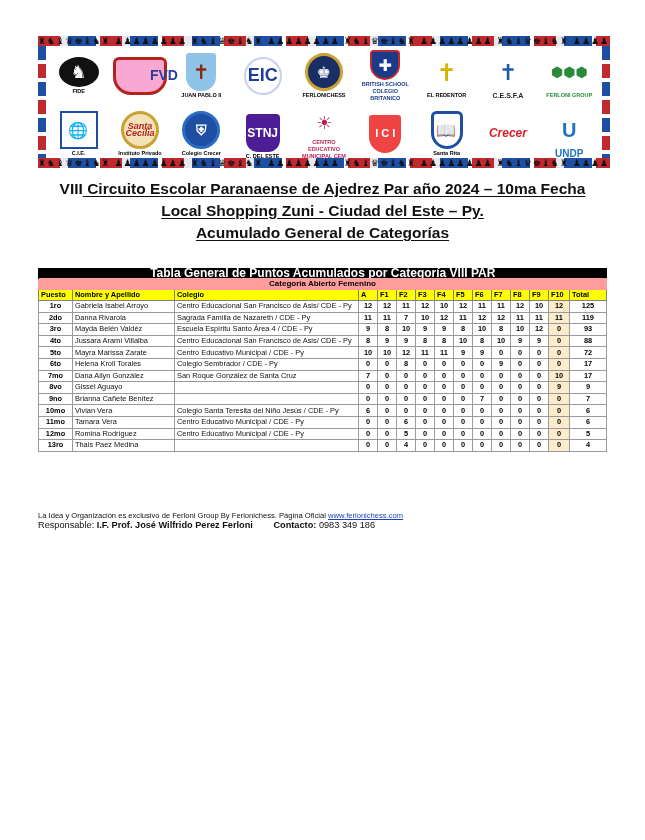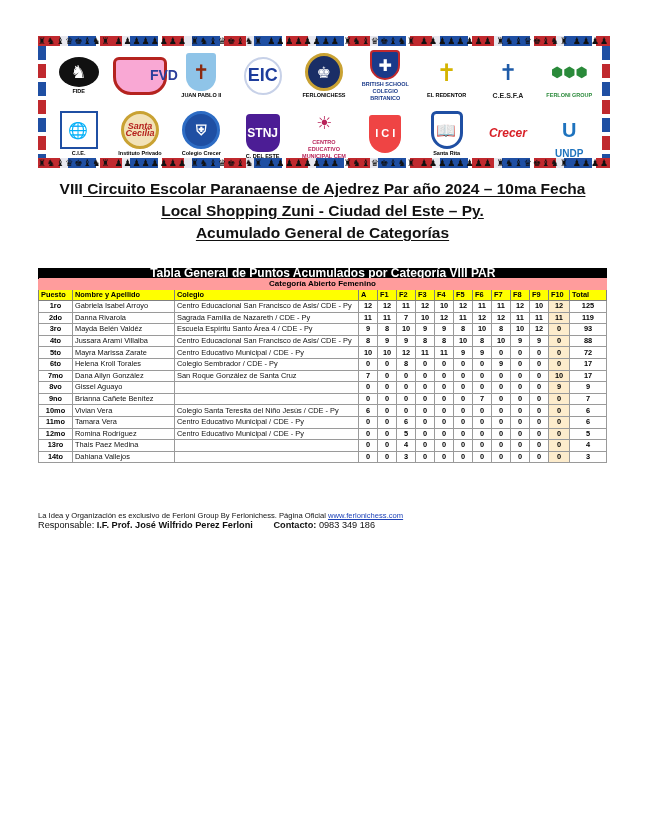--- a/index.html
+++ b/index.html
@@ -441,37 +441,20 @@
         <td class="num">0</td>
         <td class="num">0</td>
         <td class="num">0</td>
         <td class="num">0</td>
         <td class="num">0</td>
         <td class="num">0</td>
         <td class="num">0</td>
         <td class="num f10">0</td>
         <td class="tot">4</td>
       </tr>
-      <tr>
-        <td class="pos">14to</td>
-        <td class="name">Dahiana Vallejos</td>
-        <td class="school"></td>
-        <td class="num">0</td>
-        <td class="num">0</td>
-        <td class="num">3</td>
-        <td class="num">0</td>
-        <td class="num">0</td>
-        <td class="num">0</td>
-        <td class="num">0</td>
-        <td class="num">0</td>
-        <td class="num">0</td>
-        <td class="num">0</td>
-        <td class="num f10">0</td>
-        <td class="tot">3</td>
-      </tr>
     </tbody>
 </table>
 
 <div class="footer1">
   <span>Responsable:</span>
   <b>I.F. Prof. José Wilfrido Perez Ferloni</b>
   <span class="contact"><b>Contacto:</b> <span>0983 349 186</span></span>
 </div>
 <div class="footer2">
   <span>La Idea y Organización es exclusivo de Ferloni Group By Ferlonichess. Página Oficial </span><a>www.ferlonichess.com</a>

